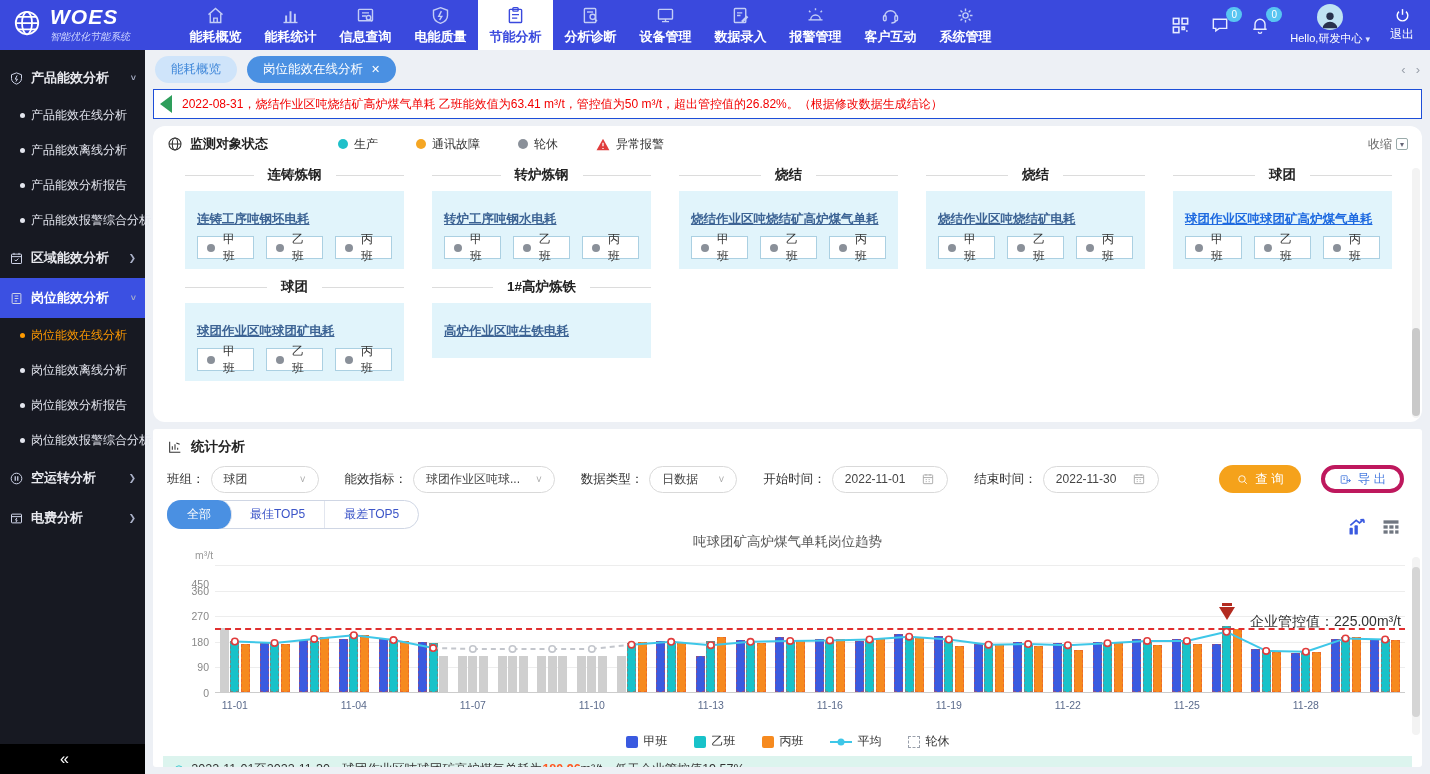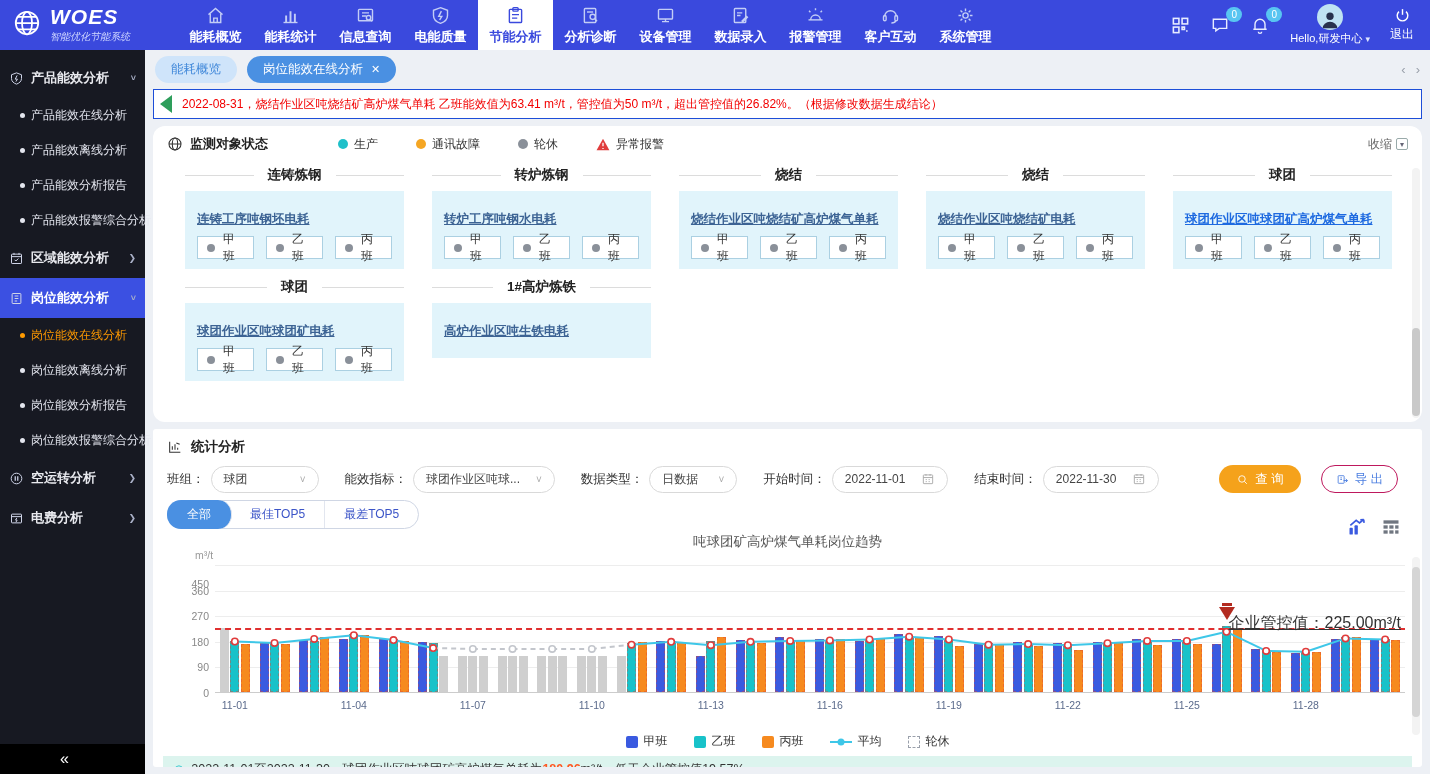--- a/index.html
+++ b/index.html
@@ -79,38 +79,38 @@
   .stats { position:relative; margin:7px 8px 0; background:#fff; height:338px; overflow:hidden; border-radius:3px; }
   .stats-head { display:flex; align-items:center; gap:8px; padding:9px 14px 2px; font-weight:bold; font-size:13.5px; color:#222; }
   .filter-row { display:flex; align-items:center; padding:7px 14px 4px; font-size:12.5px; color:#333; }
   .filter { display:flex; align-items:center; gap:6px; margin-right:26px; }
   .pill { border:1px solid #d9d9d9; border-radius:15px; height:27px; display:flex; align-items:center; padding:0 12px; gap:8px; min-width:108px; background:#fff; color:#444; font-size:12px; cursor:pointer; }
   .pill.small { min-width:88px; }
   .pill .spacer { flex:1; }
   .chev-down { color:#a9a9a9; font-size:10px; }
   .pill-icon { color:#a9a9a9; display:flex; }
   .btn-query { background:#f5a21b; color:#fff; border:none; border-radius:15px; height:28px; padding:0 17px; display:flex; align-items:center; gap:6px; font-size:12.5px; cursor:pointer; margin-left:34px; }
-  .btn-export { border:1px solid #be185d; color:#4a7de0; background:#fff; border-radius:15px; height:28px; padding:0 14px; display:flex; align-items:center; gap:6px; font-size:12.5px; cursor:pointer; margin-left:20px; }
+  .btn-export { border:4px solid #be185d; color:#4a7de0; background:#fff; border-radius:15px; height:28px; padding:0 14px; display:flex; align-items:center; gap:6px; font-size:12.5px; cursor:pointer; margin-left:20px; }
   .view-tabs { display:inline-flex; border:1px solid #cfd6e4; border-radius:15px; margin:3px 0 0 14px; background:#fff; }
   .vtab { padding:5px 19px; font-size:12px; color:#3c55c8; cursor:pointer; border-right:1px solid #e2e6ef; white-space:nowrap; }
   .vtab:last-child { border-right:none; }
   .vtab.active { background:#4a90e2; color:#fff; border-radius:14px; margin:-1px; padding:6px 20px; }
   .toggle-icons { position:absolute; right:20px; top:88px; display:flex; gap:12px; align-items:center; }
   .toggle-icons .ti { cursor:pointer; display:flex; }
 
   .chart-title { text-align:center; font-size:13.5px; color:#555; margin-top:4px; }
   .chart-area { position:relative; margin:2px 14px 0 14px; height:176px; }
   .chart-ylabel { position:absolute; left:28px; top:-4px; font-size:10.5px; color:#999; }
   .plot { position:absolute; left:48px; top:12px; width:1190px; height:128px; border-bottom:1px solid #ccc; }
   .gridline { position:absolute; left:0; right:0; height:1px; background:#ededed; }
   .ytick { position:absolute; right:100%; margin-right:6px; font-size:10.5px; color:#888; transform:translateY(-50%); white-space:nowrap; }
   .bar { position:absolute; bottom:0; width:9px; }
   .bar.colored { border:1px dashed rgba(224,70,50,0.45); }
   .ctrl-line { position:absolute; left:0; right:0; border-top:2px dashed #e03030; z-index:5; }
-  .ctrl-label { position:absolute; right:4px; font-size:16px; color:#333; text-decoration:underline; z-index:6; white-space:nowrap; }
+  .ctrl-label { position:absolute; right:4px; font-size:14px; color:#333; z-index:6; white-space:nowrap; }
   .alarm-arrow { position:absolute; z-index:7; display:flex; flex-direction:column; align-items:center; gap:1px; }
   .alarm-arrow .dash { width:10px; height:3px; background:#b32b20; }
   .alarm-arrow .tri { width:0; height:0; border-left:8px solid transparent; border-right:8px solid transparent; border-top:13px solid #b32b20; }
   .avg-svg { position:absolute; left:0; top:0; z-index:4; }
   .xlabels { position:absolute; left:48px; top:146px; width:1190px; height:16px; }
   .xlab { position:absolute; transform:translateX(-50%); font-size:10.5px; color:#5b6b8c; white-space:nowrap; }
   .chart-legend { display:flex; justify-content:center; align-items:center; gap:26px; margin-top:4px; font-size:12px; color:#333; }
   .cl-item { display:flex; align-items:center; gap:6px; }
   .cl-sq { width:12px; height:12px; border-radius:2px; }
   .cl-line { width:22px; height:2px; position:relative; }

